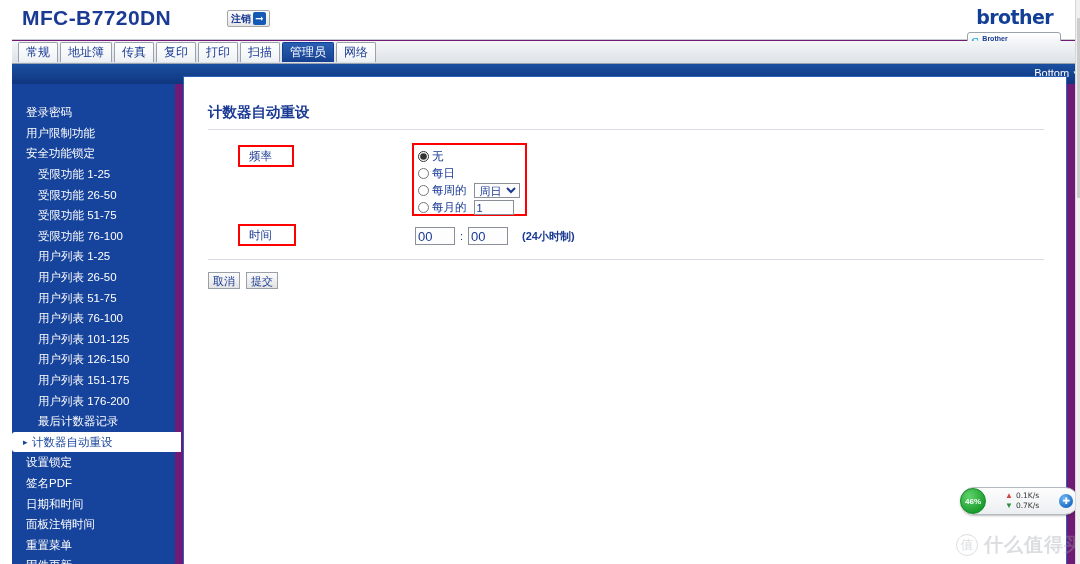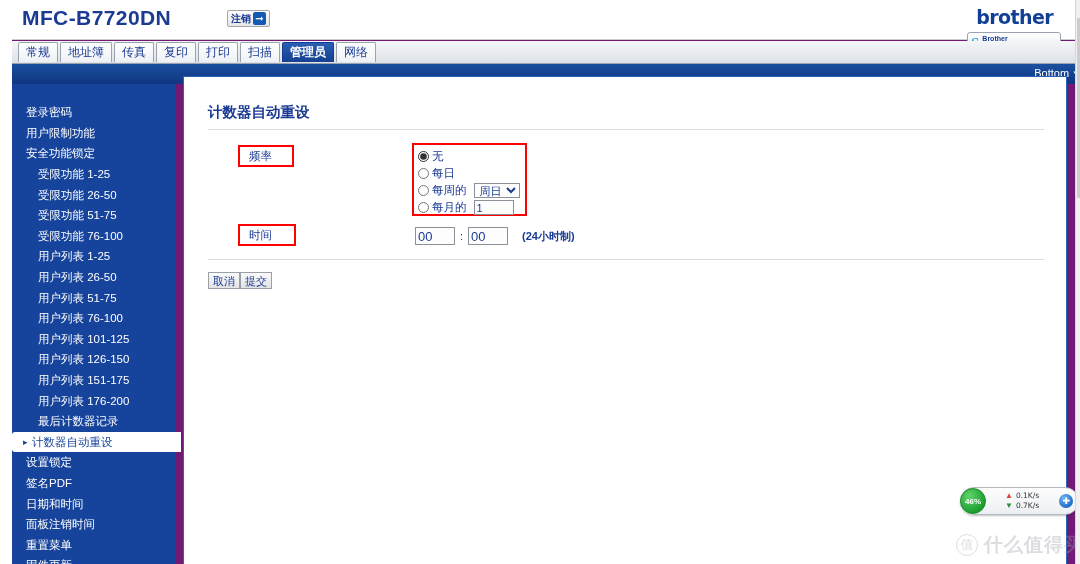--- a/index.html
+++ b/index.html
@@ -98,21 +98,21 @@
     border: 1px solid #9aa2ad;
     border-bottom: none;
     border-radius: 2px 2px 0 0;
     cursor: pointer;
     white-space: nowrap;
   }
   .tab.active {
     background: linear-gradient(#2a5fb4, #16408f);
     color: #ffffff;
     border-color: #123f96;
-    font-weight: bold;
+    font-weight: normal;
   }
   .blue-strip {
     position: absolute; left: 0; top: 64px;
     width: 1063px; height: 20px;
     background: linear-gradient(#1a4fa0, #10367f);
   }
   .bottom-link {
     position: absolute; right: 12px; top: 67px;
     font-size: 11px; color: #ffffff;
     cursor: pointer;
@@ -240,21 +240,21 @@
   .time-note {
     margin-left: 14px; font-size: 11px; color: #1a3a94; font-weight: bold;
   }
   .form-rule {
     position: absolute; left: 24px; top: 182px;
     width: 836px; height: 1px;
     background: #d9dde3;
   }
   .btn-row {
     position: absolute; left: 24px; top: 195px;
-    display: flex; 
+    display: flex; gap: 6px;
   }
   .form-btn {
     min-width: 28px; height: 17px;
     font-size: 11px;
     background: linear-gradient(#fbfbfb, #e3e3e3);
     border: 1px solid #9aa0a8;
     color: #1a3a94;
     padding: 0 4px;
     cursor: pointer;
     font-family: "Liberation Sans", sans-serif;

